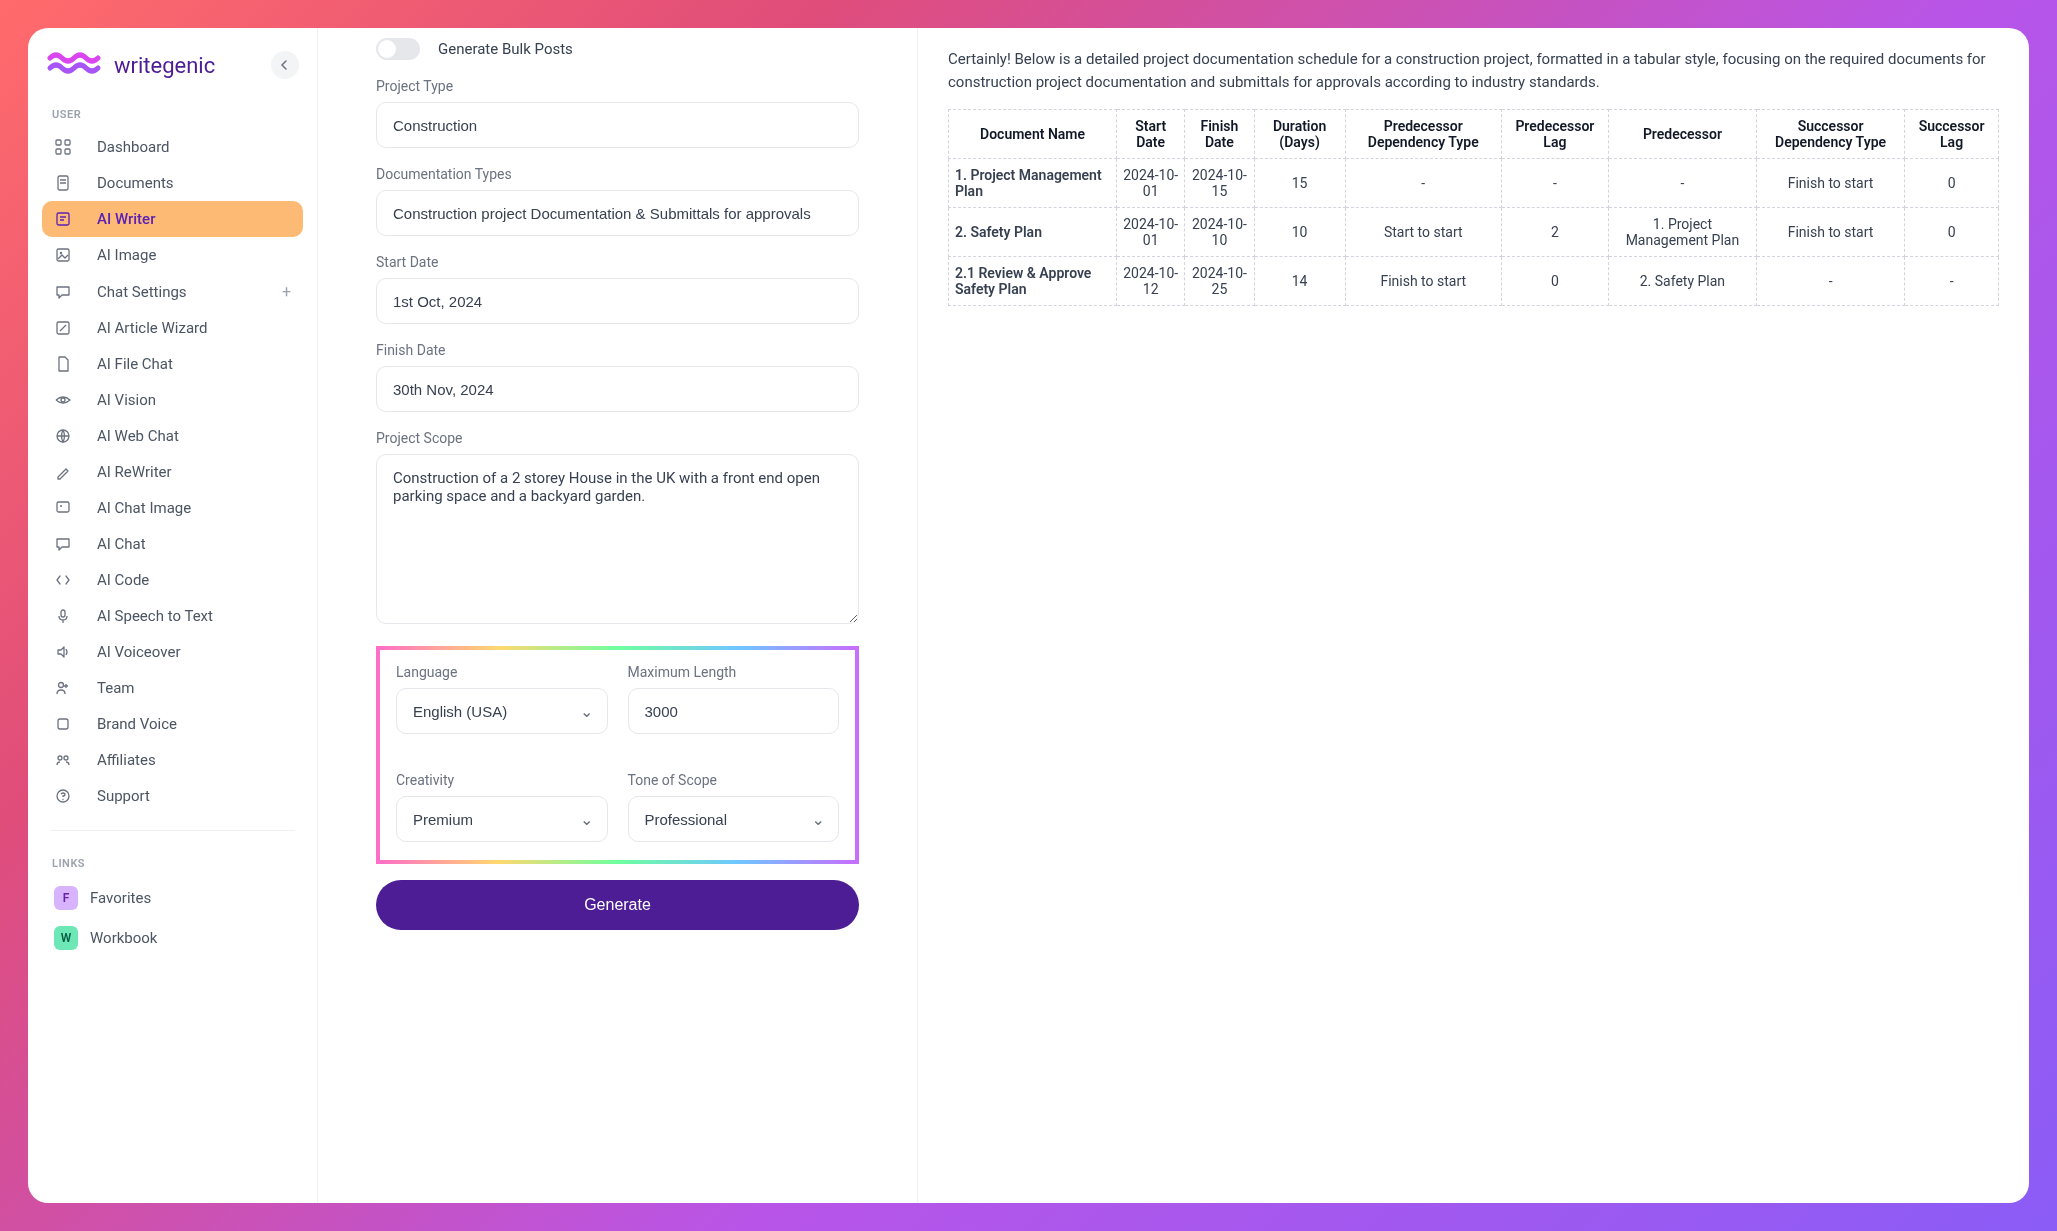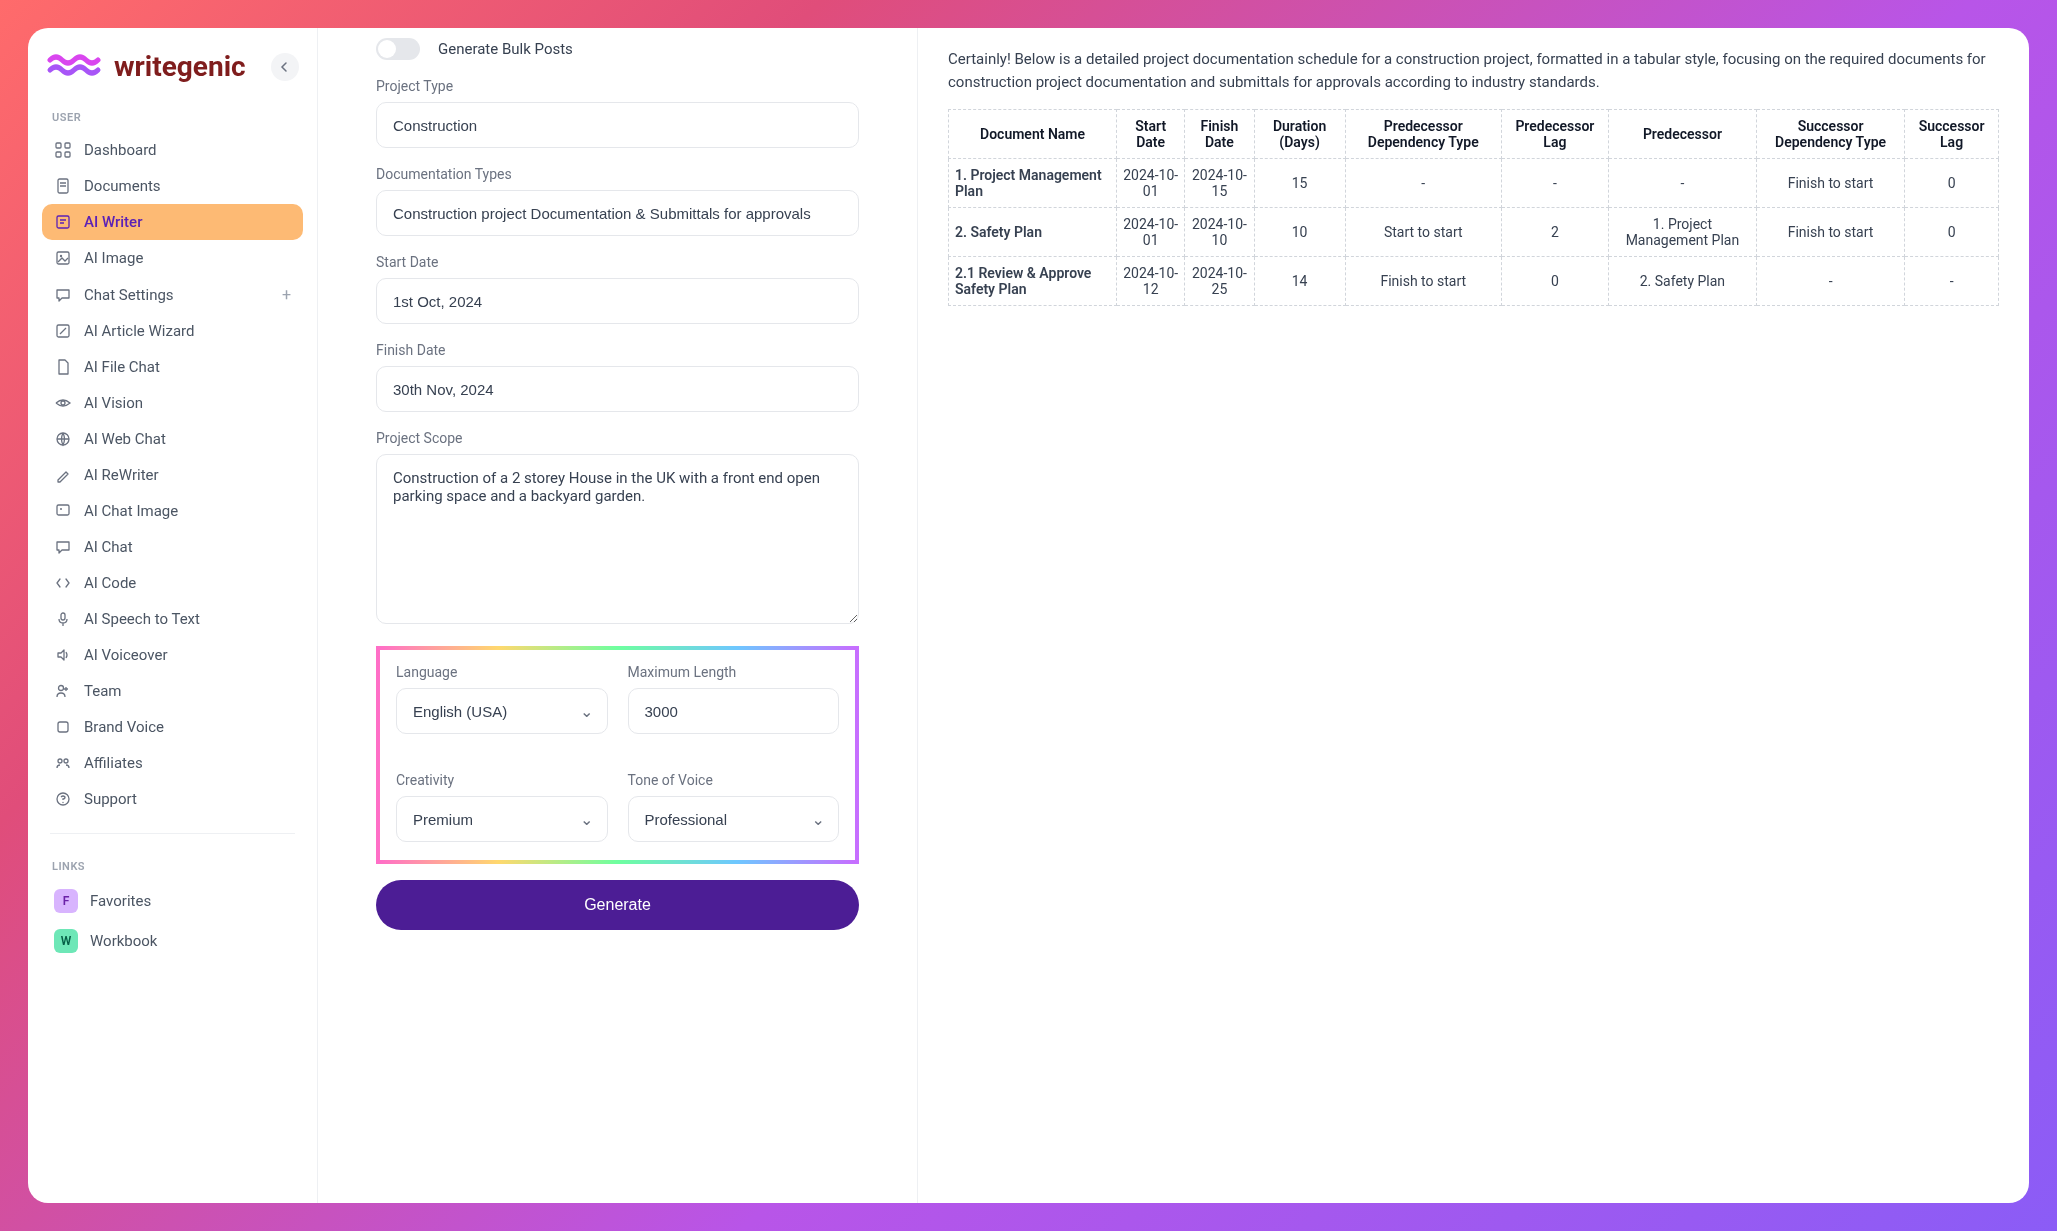--- a/index.html
+++ b/index.html
@@ -20,29 +20,29 @@
   width: 290px;
   border-right: 1px solid #eef0f3;
   padding: 22px 14px;
   display: flex;
   flex-direction: column;
   overflow-y: auto;
 }
 .logo-row { display: flex; align-items: center; justify-content: space-between; margin: 0 4px 18px; }
 .logo { display: flex; align-items: center; gap: 8px; }
 .logo-mark { width: 60px; height: 30px; }
-.logo-text { font-size: 28px; font-weight: 700; color: #7f1d1d; }
+.logo-text { font-size: 22px; font-weight: 400; color: #4c1d95; }
 .collapse-btn {
   width: 28px; height: 28px; border-radius: 50%;
   background: #f3f4f6; border: none; display: flex; align-items: center; justify-content: center;
   cursor: pointer; color: #6b7280;
 }
 .section-label { font-size: 11px; letter-spacing: 0.5px; color: #9ca3af; font-weight: 600; margin: 10px 10px 8px; }
 .nav-item {
-  display: flex; align-items: center; gap: 12px;
+  display: flex; align-items: center; gap: 25px;
   padding: 9px 12px; border-radius: 10px;
   color: #4b5563; font-size: 15px; cursor: pointer;
 }
 .nav-item.active { background: #fdba74; color: #5b21b6; font-weight: 500; }
 .nav-item .icon { width: 18px; height: 18px; display: flex; align-items: center; justify-content: center; color: #6b7280; flex-shrink: 0; }
 .nav-item.active .icon { color: #5b21b6; }
 .nav-item .plus { margin-left: auto; color: #9ca3af; font-size: 16px; }
 .divider { height: 1px; background: #eef0f3; margin: 16px 8px; }
 .link-item { display: flex; align-items: center; gap: 12px; padding: 8px 12px; cursor: pointer; color: #4b5563; font-size: 15px; }
 .badge { width: 24px; height: 24px; border-radius: 6px; display: flex; align-items: center; justify-content: center; font-size: 12px; font-weight: 600; color: #fff; }
@@ -360,21 +360,21 @@
           <input class="field-input" value="3000" style="">
         </div>
         <div class="field" style="margin-bottom:0">
           <label class="field-label">Creativity</label>
           <div class="select-wrap">
             <input class="field-input" readonly="" value="Premium" style="">
             <span class="chev">⌄</span>
           </div>
         </div>
         <div class="field" style="margin-bottom:0">
-          <label class="field-label">Tone of Voice</label>
+          <label class="field-label">Tone of Scope</label>
           <div class="select-wrap">
             <input class="field-input" readonly="" value="Professional" style="">
             <span class="chev">⌄</span>
           </div>
         </div>
       </div>
     </div>
 
     <button class="generate-btn">Generate</button>
   </section>

